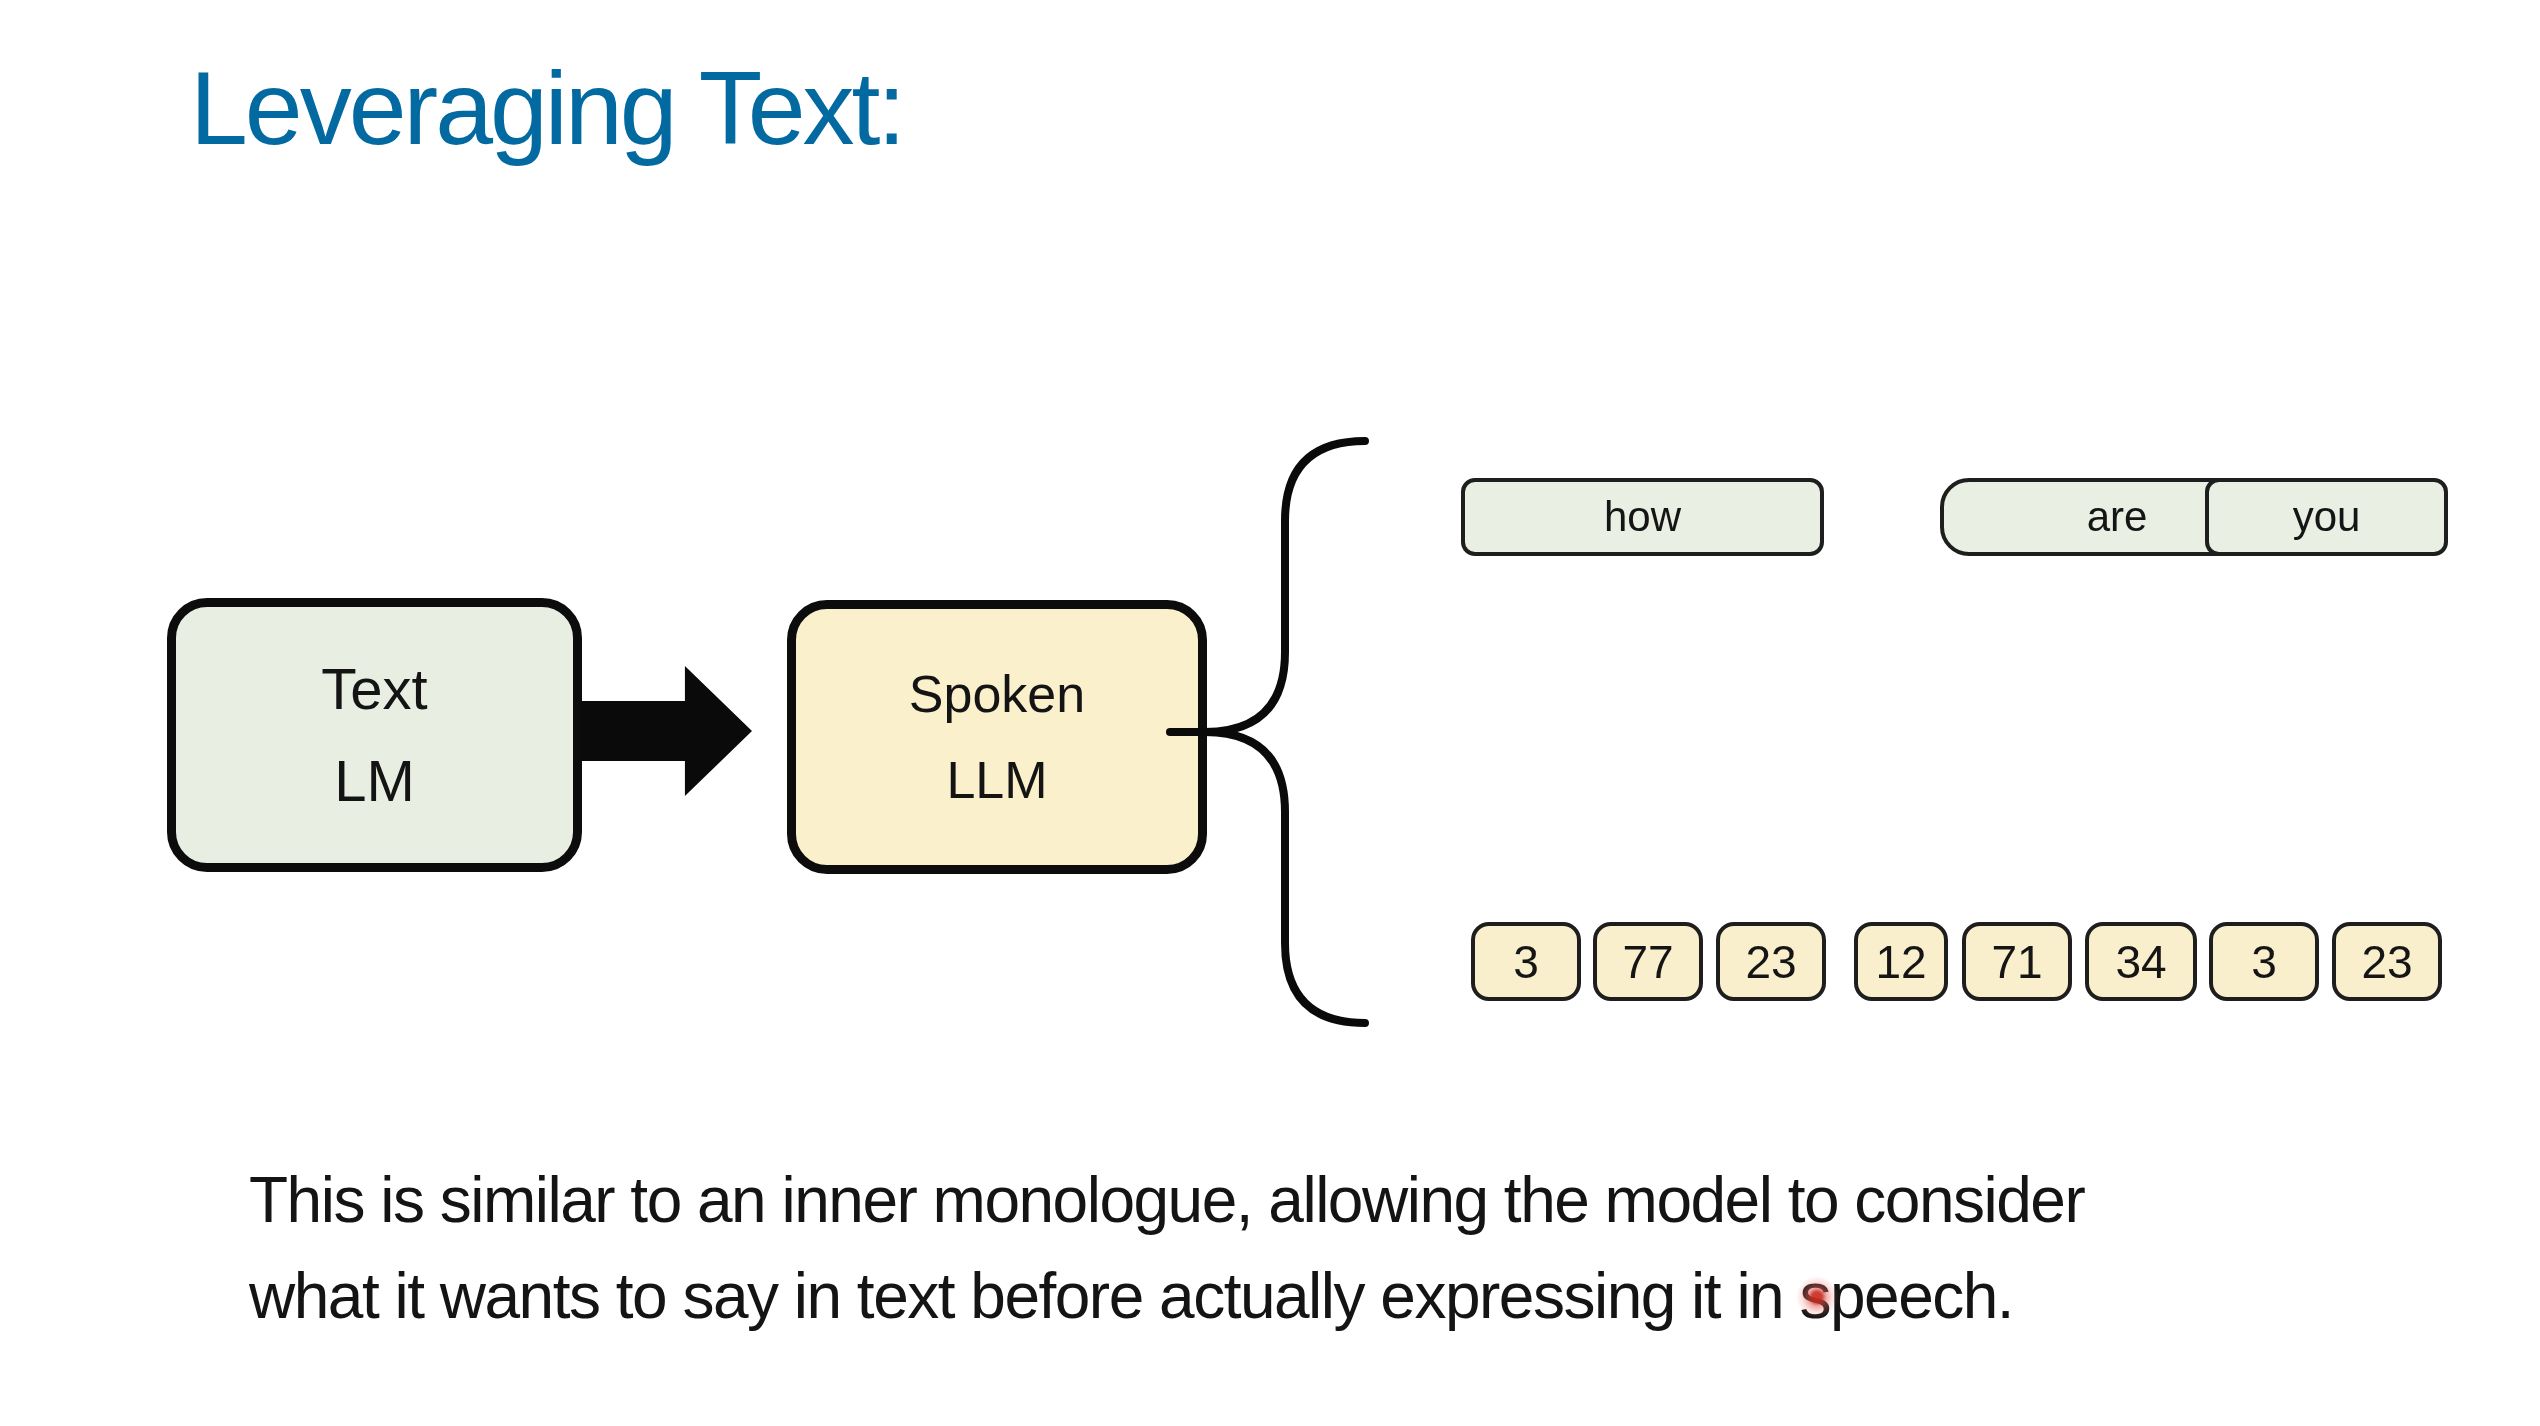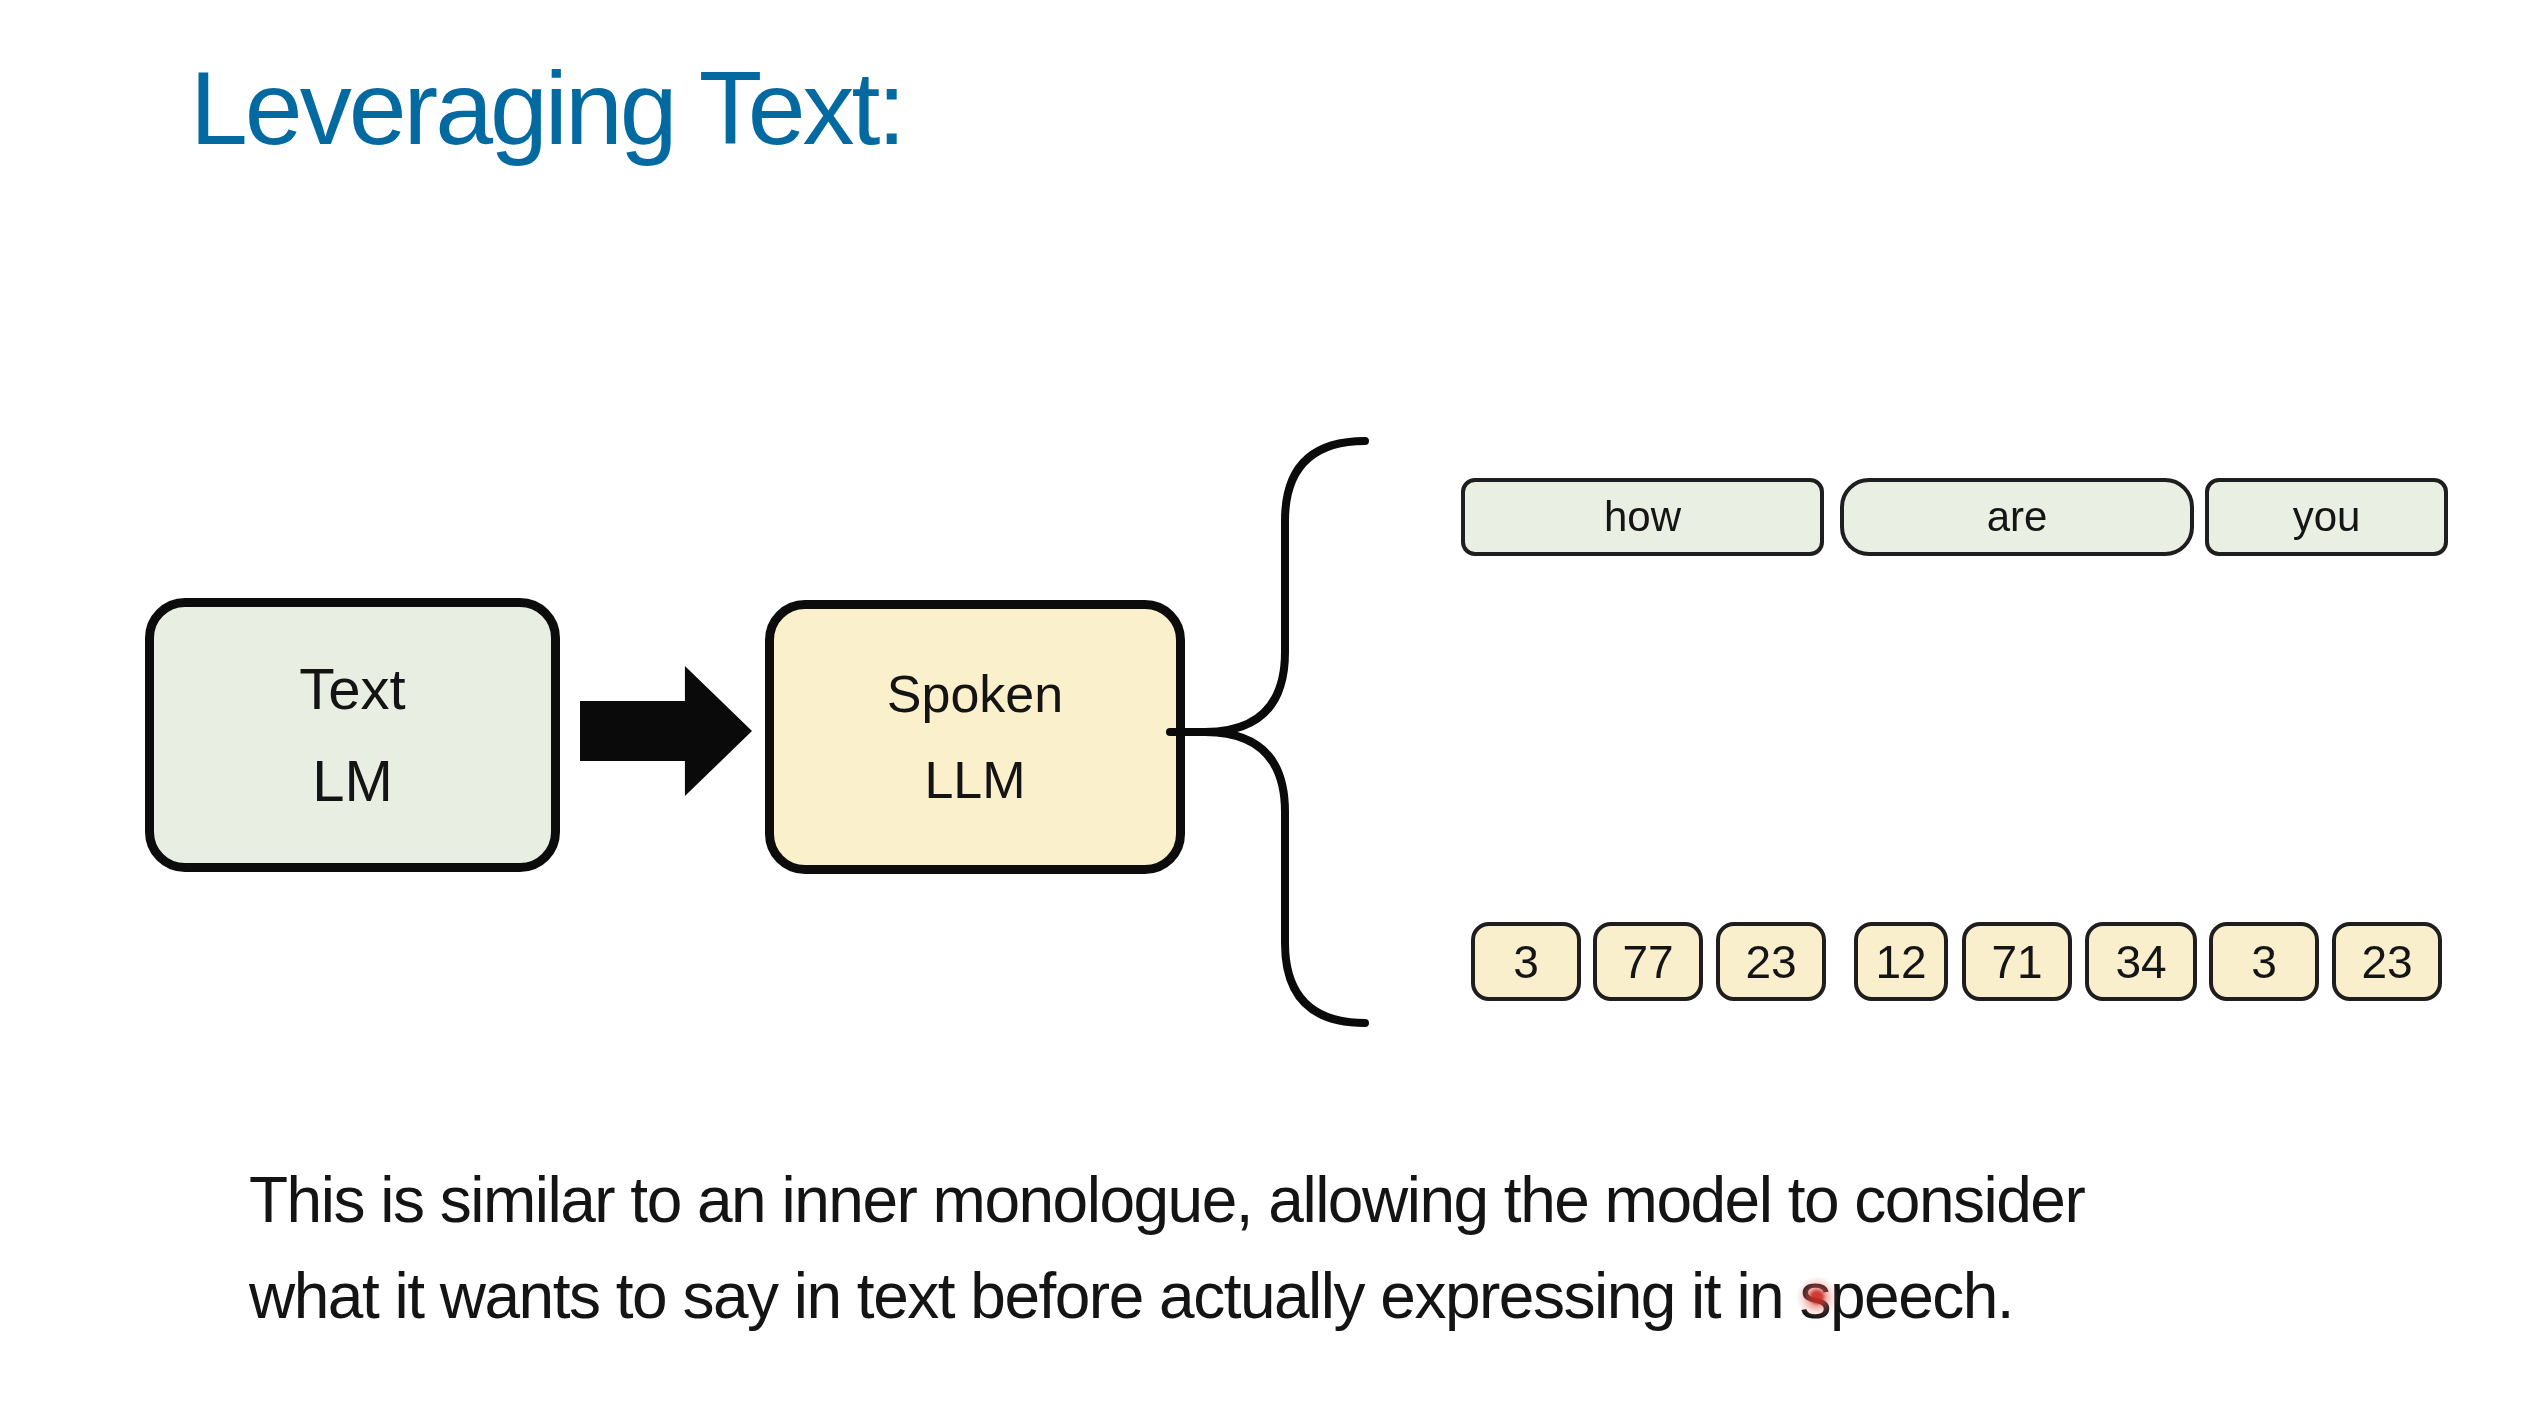--- a/index.html
+++ b/index.html
@@ -35,20 +35,21 @@
     position: absolute;
     box-sizing: border-box;
     border: 9px solid #0c0c0c;
     border-radius: 40px;
     display: flex;
     flex-direction: column;
     align-items: center;
     justify-content: center;
     text-align: center;
     color: #141414;
+    margin-left: 22px;
   }
   #text-lm-box {
     left: 145px;
     top: 598px;
     width: 415px;
     height: 274px;
     background: #e8efe2;
     font-size: 58px;
     line-height: 92px;
   }
@@ -174,21 +175,21 @@
     <div>LLM</div>
   </div>
 
 
   <svg class="brace-svg" viewBox="0 0 210 600" aria-hidden="true">
     <path d="M 5 297 L 40 297" fill="none" stroke="#0a0a0a" stroke-width="8" stroke-linecap="round"></path>
     <path d="M 200 6 Q 120 6 120 86 L 120 217 Q 120 297 40 297 Q 120 297 120 377 L 120 508 Q 120 588 200 588" fill="none" stroke="#0a0a0a" stroke-width="8" stroke-linecap="round"></path>
   </svg>
 
   <div class="token text-token" style="left:1413px; width:363px;">how</div>
-  <div class="token text-token" style="left:1792px; width:354px;border-radius:29px;">are</div>
+  <div class="token text-token" style="left:1892px; width:354px;border-radius:29px;">are</div>
   <div class="token text-token" style="left:2157px; width:243px;">you</div>
 
   <div class="token speech-token" style="left:1423px; width:110px;">3</div>
   <div class="token speech-token" style="left:1545px; width:110px;">77</div>
   <div class="token speech-token" style="left:1668px; width:110px;">23</div>
   <div class="token speech-token" style="left:1806px; width:94px;text-align:center;">12</div>
   <div class="token speech-token" style="left:1914px; width:110px;">71</div>
   <div class="token speech-token" style="left:2037px; width:112px;">34</div>
   <div class="token speech-token" style="left:2161px; width:110px;">3</div>
   <div class="token speech-token" style="left:2284px; width:110px;">23</div>

